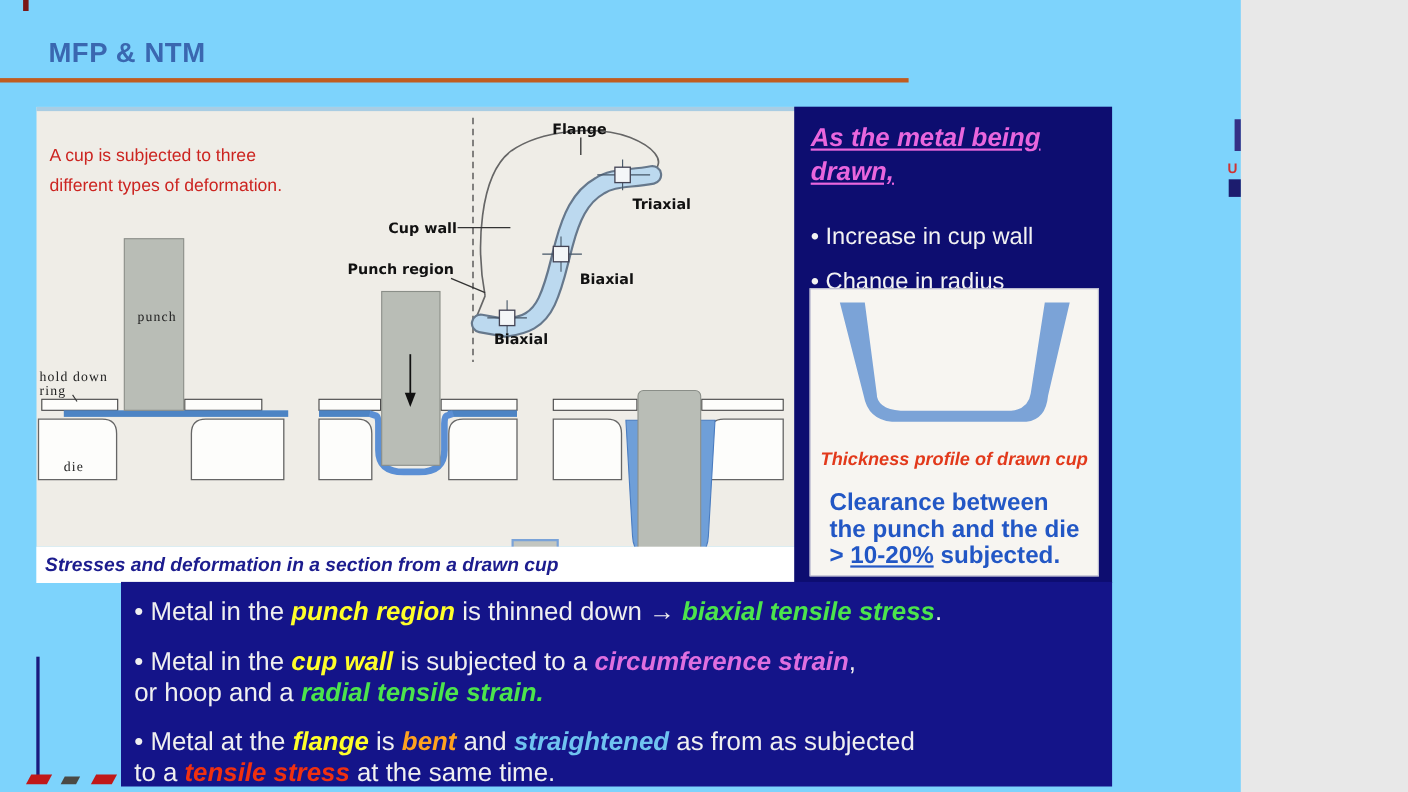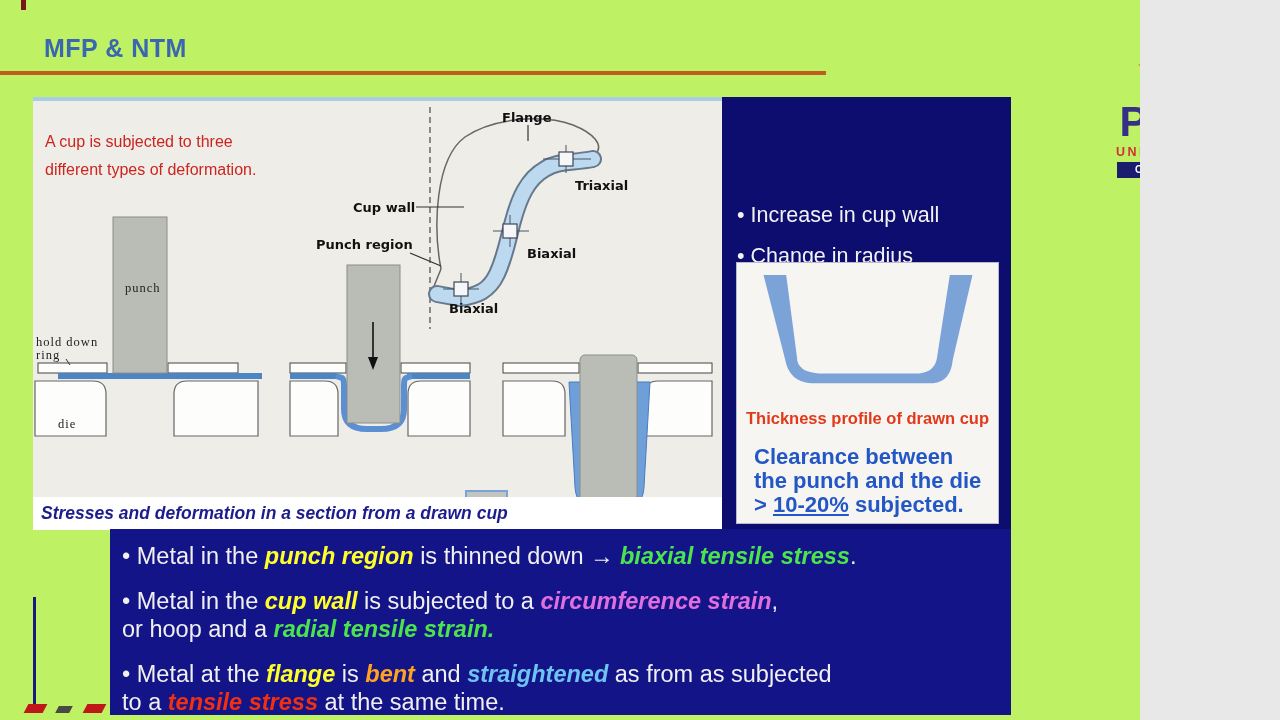--- a/index.html
+++ b/index.html
@@ -1,17 +1,17 @@
 <!DOCTYPE html>
 <html><head>
 <meta charset="utf-8">
 <style>
   html,body{margin:0;padding:0;background:#e8e8e8;}
-  .slide{position:relative;width:1128px;height:720px;background:#bef264;overflow:hidden;
-         font-family:"Liberation Sans",sans-serif;padding-left:12px;}
+  .slide{position:relative;width:1128px;height:720px;background:#7dd3fc;overflow:hidden;
+         font-family:"Liberation Sans",sans-serif;}
   .abs{position:absolute;}
 
   
   .red-mark{left:21px;top:0;width:5px;height:10px;background:#7a1616;}
   .title{left:44px;top:34px;font-size:25px;font-weight:bold;color:#3a67b0;letter-spacing:0.5px;}
   .rule{left:0;top:71px;width:826px;height:4px;background:#c05c20;}
 
   
   .fig-svg{left:33px;top:97px;}
   .fig-caption{left:33px;top:497px;width:690px;height:33px;background:#ffffff;}
@@ -23,21 +23,21 @@
 
   
   .rpanel{left:722px;top:97px;width:289px;height:433px;background:#0d0d70;}
   .rp-head{position:absolute;left:15px;top:13px;width:262px;font-size:23.5px;font-weight:bold;
            font-style:italic;color:#e966dd;text-decoration:underline;line-height:31px;}
   .rp-bullets{position:absolute;left:15px;top:92px;width:266px;color:#f2f2f2;font-size:21.5px;}
   .rp-bullets div{margin-top:12px;line-height:29px;}
   .whitebox{position:absolute;left:14px;top:165px;width:261px;height:260px;background:#f7f5f1;
             border:1px solid #b9b9cf;}
   .profile-cap{position:absolute;left:0;top:146px;width:100%;text-align:center;font-size:16.5px;
-               font-weight:bold;color:#e2391b;}
+               font-weight:bold;font-style:italic;color:#e2391b;}
   .clearance{position:absolute;left:17px;top:182px;font-size:22px;font-weight:bold;
              color:#2257c5;line-height:24px;}
   .s-u{text-decoration:underline;margin-top:10px;}
 
   
   .bbox{left:110px;top:529px;width:901px;height:186px;background:#141489;color:#f0f0f0;
         font-size:23.5px;box-sizing:border-box;padding:10px 12px 0 12px;}
   .bbox .bullet{line-height:28px;margin-top:17px;}
   .bbox .bullet:first-child{margin-top:3px;}
   .s-y{color:#ffff2a;font-weight:bold;font-style:italic;}
@@ -140,20 +140,21 @@
     <text class="scan" x="25" y="331">die</text>
   </svg>
 
   <div class="abs intro">A cup is subjected to three different types of deformation.</div>
 
   <div class="abs fig-caption">
     <span>Stresses and deformation in a section from a drawn cup</span>
   </div>
 
   <div class="abs rpanel">
+    <div class="rp-head">As the metal being drawn,</div>
     <div class="rp-bullets">
       <div>• Increase in cup wall</div>
       <div>• Change in radius</div>
     </div>
     <div class="whitebox">
       <svg width="240" height="138" viewBox="0 0 240 140" style="display:block;margin:8px auto 0;">
         <path d="M14,4 L36,90 Q40,112 62,114 L186,114 Q204,112 206,90 L226,4 L203,4 L190,88 Q188,102 172,104 L70,104 Q48,102 48,88 L37,4 Z" fill="#7ba3d7"></path>
       </svg>
       <div class="profile-cap">Thickness profile of drawn cup</div>
       <div class="clearance"><span>Clearance between</span><br><span>the punch and the die</span><br><span>&gt; </span><span class="s-u">10-20%</span><span> subjected.</span></div>

